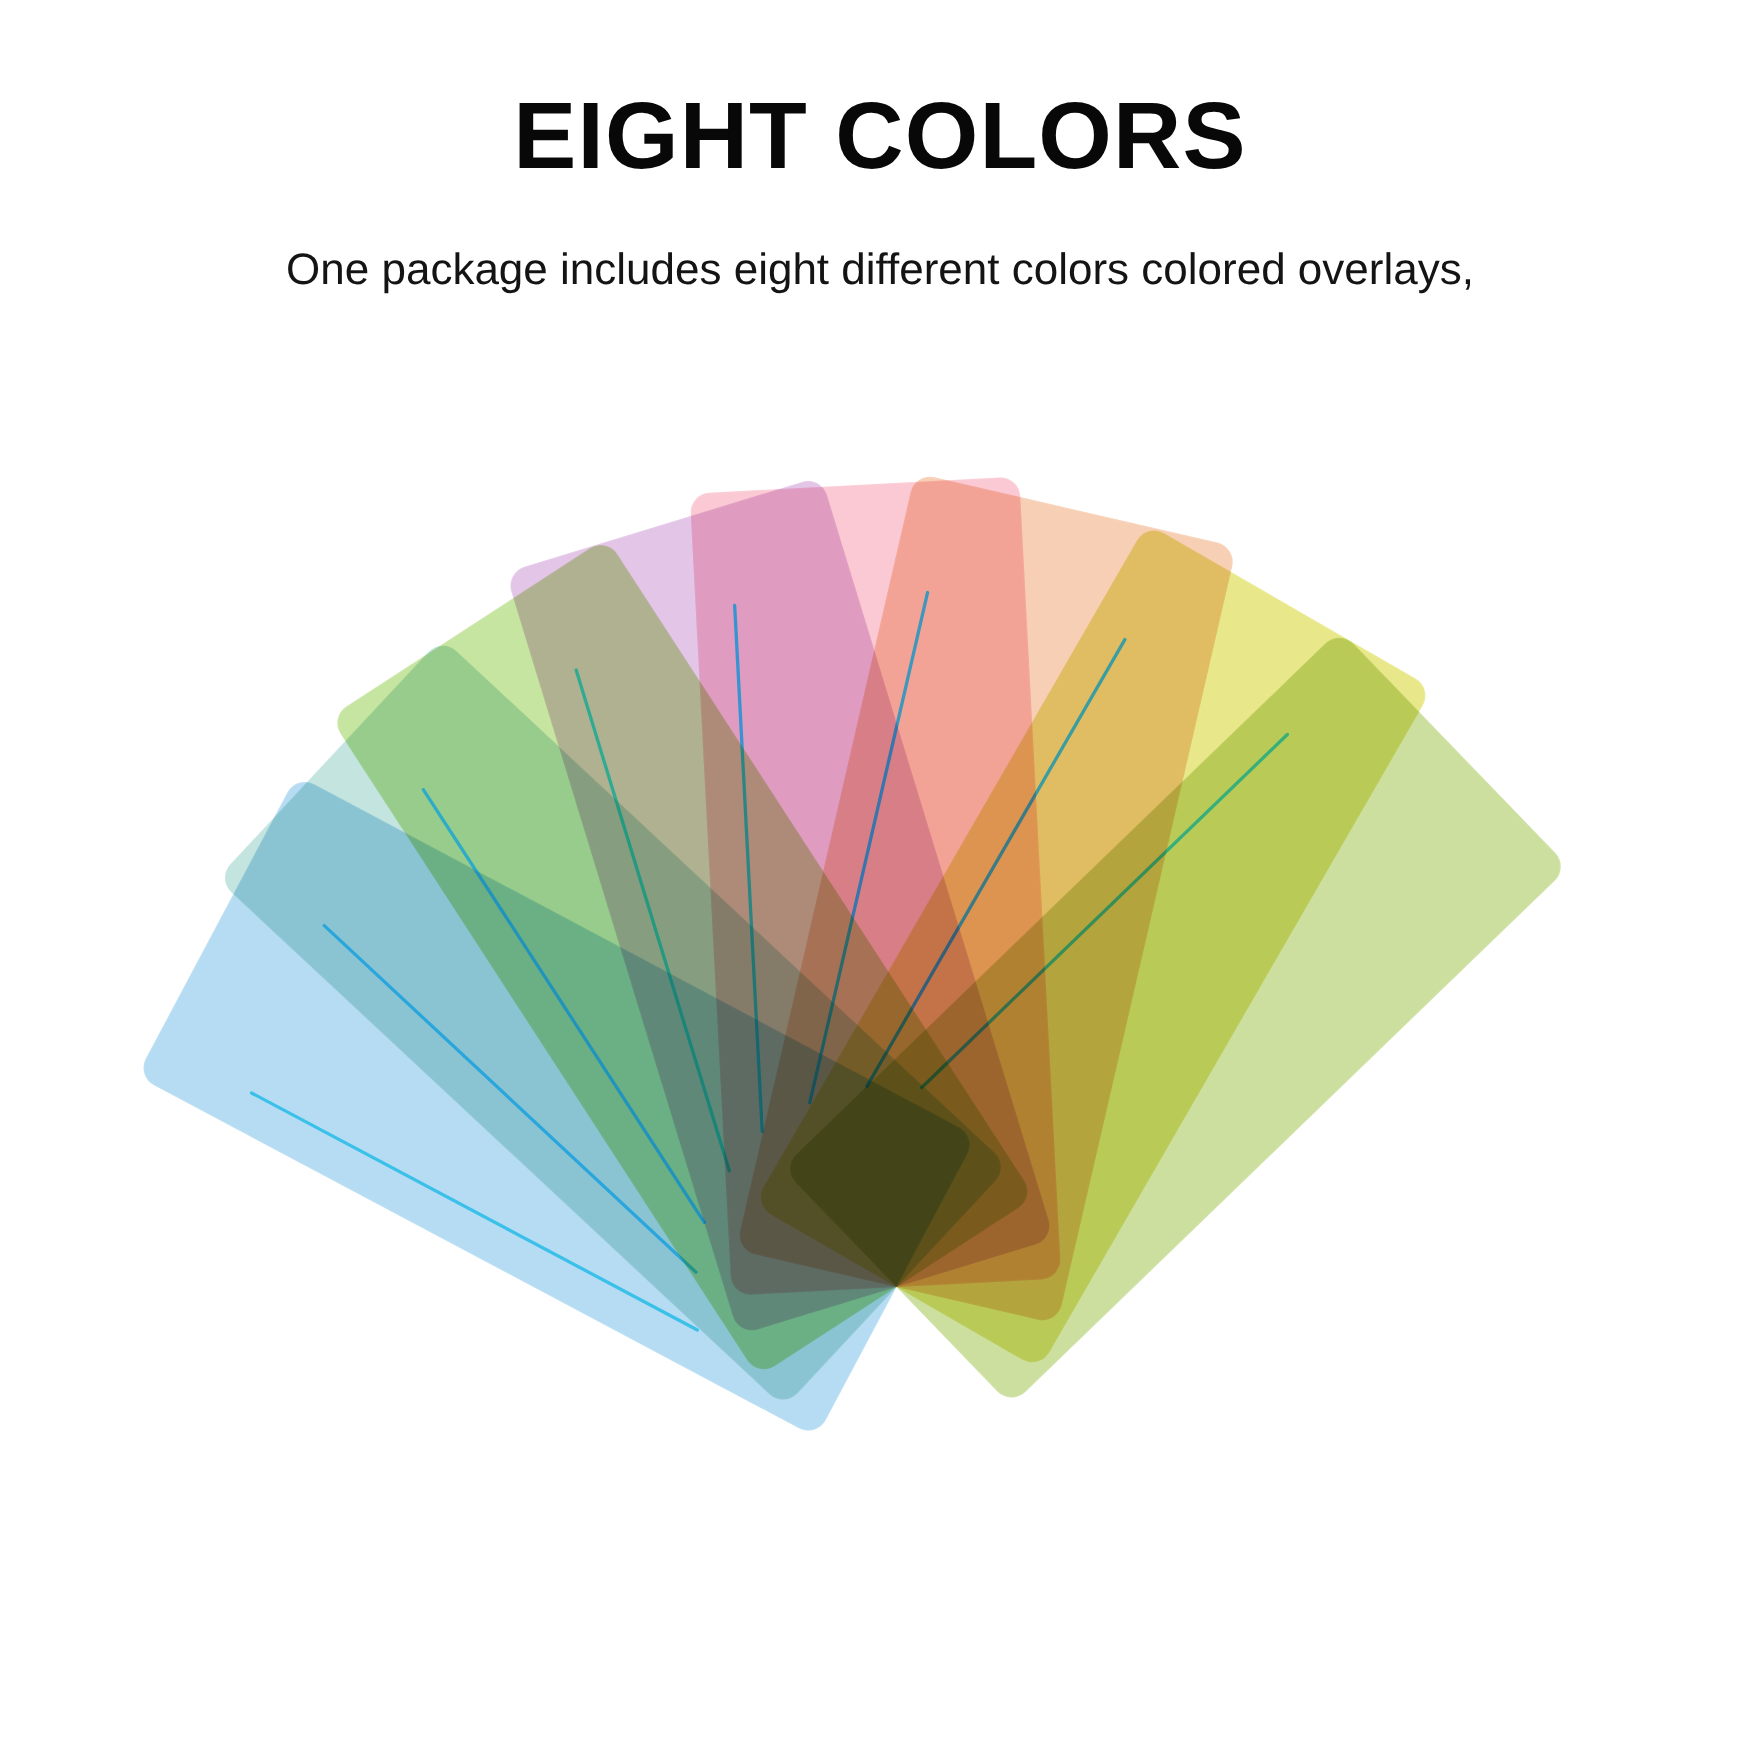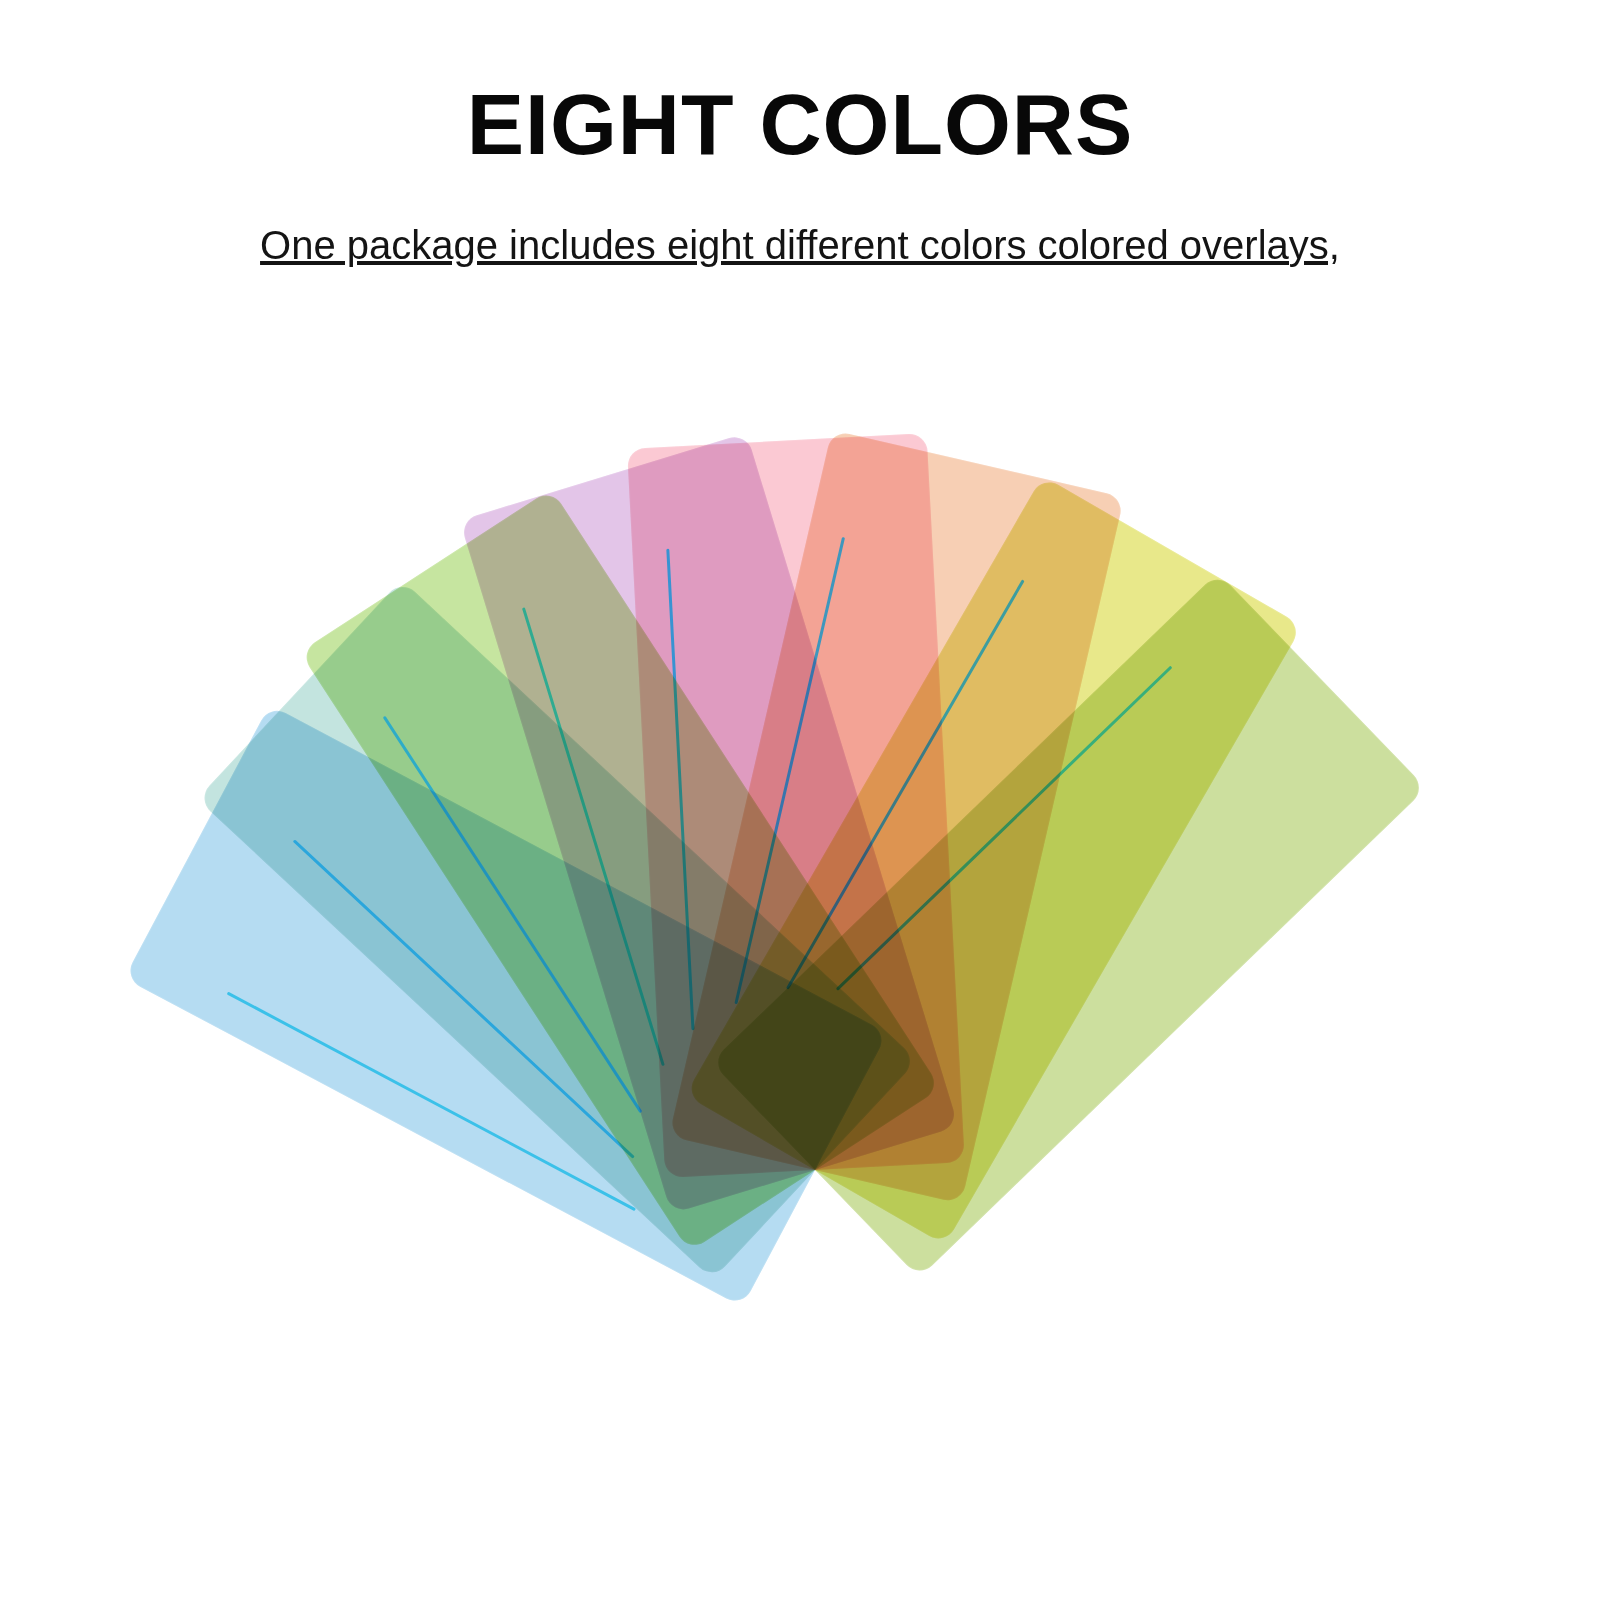--- a/index.html
+++ b/index.html
@@ -37,21 +37,20 @@
     margin: 0 auto;
     padding-top: 46px;
     width: 1160px;
     font-size: 40px;
     font-weight: 400;
     color: #141414;
     line-height: 1.42;
   }
   #subtitle .sub-line {
     display: block;
-    text-decoration: underline;
   }
 
   
   #fan-stage {
     position: absolute;
     left: 0;
     top: 0;
     width: 1600px;
     height: 1600px;
     isolation: isolate;

